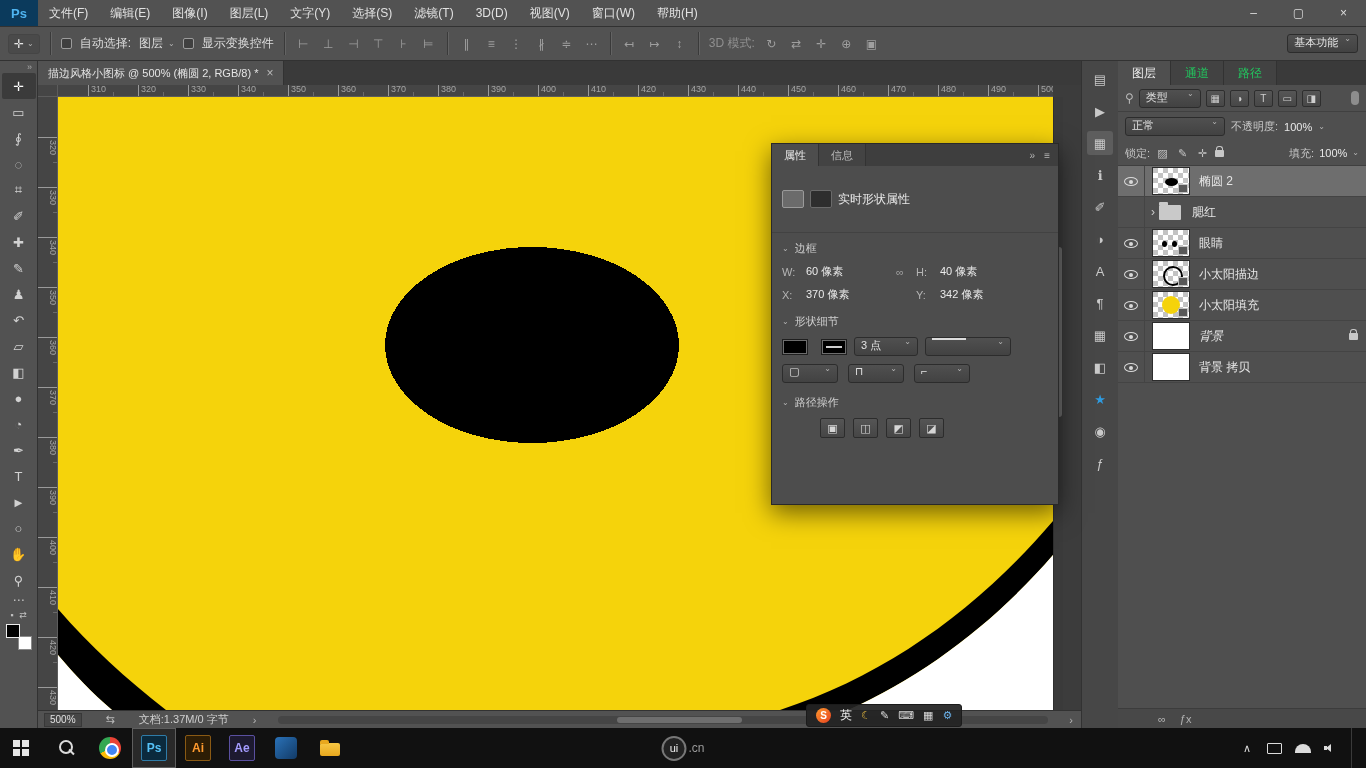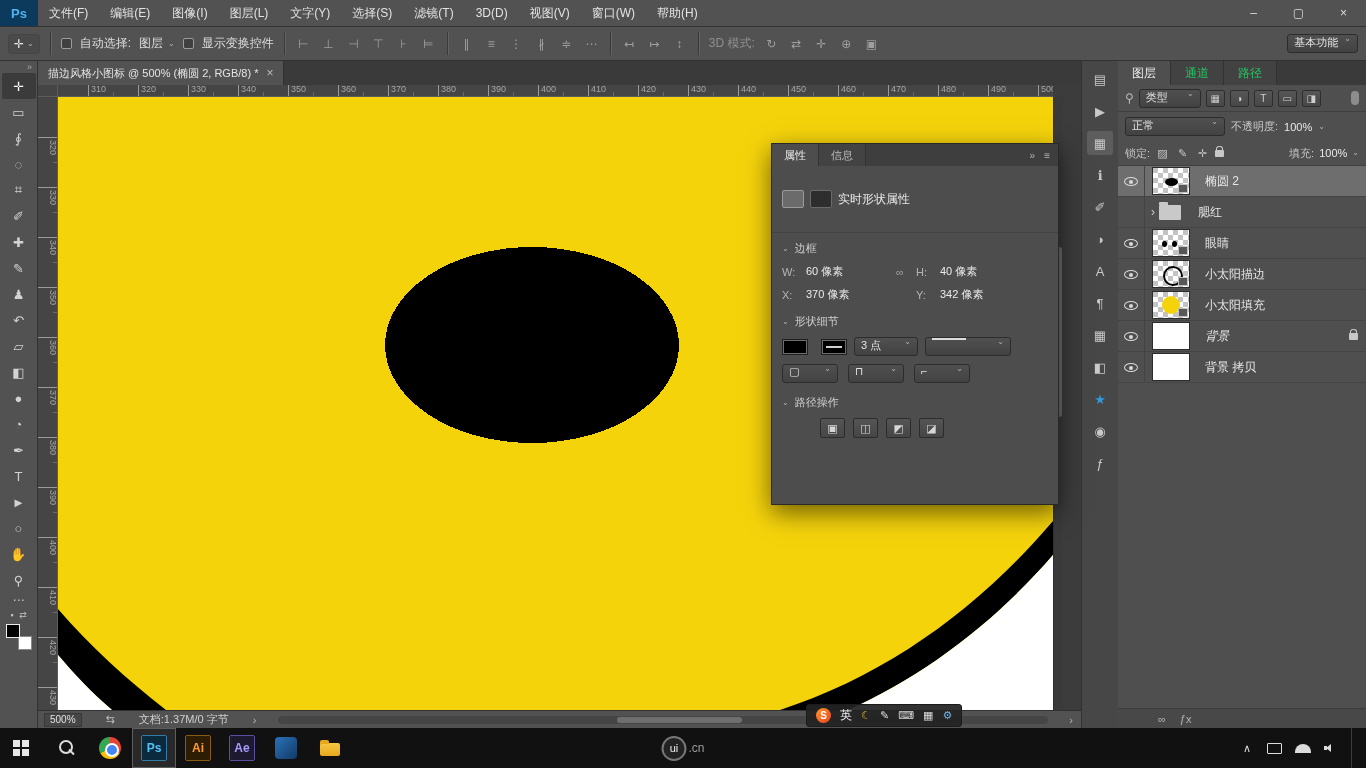--- a/index.html
+++ b/index.html
@@ -115,21 +115,21 @@
 .folder{display:none;width:22px;height:15px;margin:0 9px 0 2px;background:#c9c9c9;border-radius:1px;position:relative;flex:none}
 .folder::before{content:"";position:absolute;left:0;top:-3px;width:9px;height:3px;background:#c9c9c9;border-radius:1px 1px 0 0}
 .kind-group .folder{display:block}
 .badge{position:absolute;right:1px;bottom:1px;width:10px;height:9px;background:#585858;border:1px solid #c2c2c2;border-radius:1px}
 .kind-white .thumb,.kind-bg .thumb{background:#fff}
 .shape-mark{position:absolute;inset:0}
 .kind-ellipse .shape-mark::after{content:"";position:absolute;left:12px;top:10px;width:13px;height:8px;background:#000;border-radius:50%}
 .kind-eyes .shape-mark::after{content:"";position:absolute;left:9px;top:11px;width:5px;height:6px;background:#000;border-radius:50%;box-shadow:10px 0 0 #000}
 .kind-ring .shape-mark::after{content:"";position:absolute;left:10px;top:5px;width:16px;height:16px;border:2px solid #000;border-radius:50%}
 .kind-sun .shape-mark::after{content:"";position:absolute;left:9px;top:4px;width:18px;height:18px;background:var(--canvas_yellow);border-radius:50%}
-.lname{font-size:12px;color:#e6e6e6;margin-left:8px;flex:1;white-space:nowrap;overflow:hidden}
+.lname{font-size:12px;color:#e6e6e6;margin-left:2px;flex:1;white-space:nowrap;overflow:hidden}
 .kind-bg .lname{font-style:italic}
 .lpad{display:none;margin-left:auto}
 .locked .lpad{display:inline-block}
 .rfooter{height:20px;border-top:1px solid #3c3c3c;background:#484848;display:flex;align-items:center;gap:14px;padding-left:40px;color:#b3b3b3;font-size:11px;flex:none}
 
 
 .statusbar{position:absolute;left:38px;top:710px;width:1043px;height:18px;background:#525252;border-top:1px solid #323232;display:flex;align-items:center;gap:24px;padding:0 6px;font-size:11px;color:#cfcfcf}
 .zoom-box{background:#464646;border:1px solid #383838;padding:0 5px;height:14px;line-height:12px;font-size:10px;color:#e0e0e0}
 .flow-icon{color:#b9b9b9}
 .status-chev{color:#b5b5b5}

